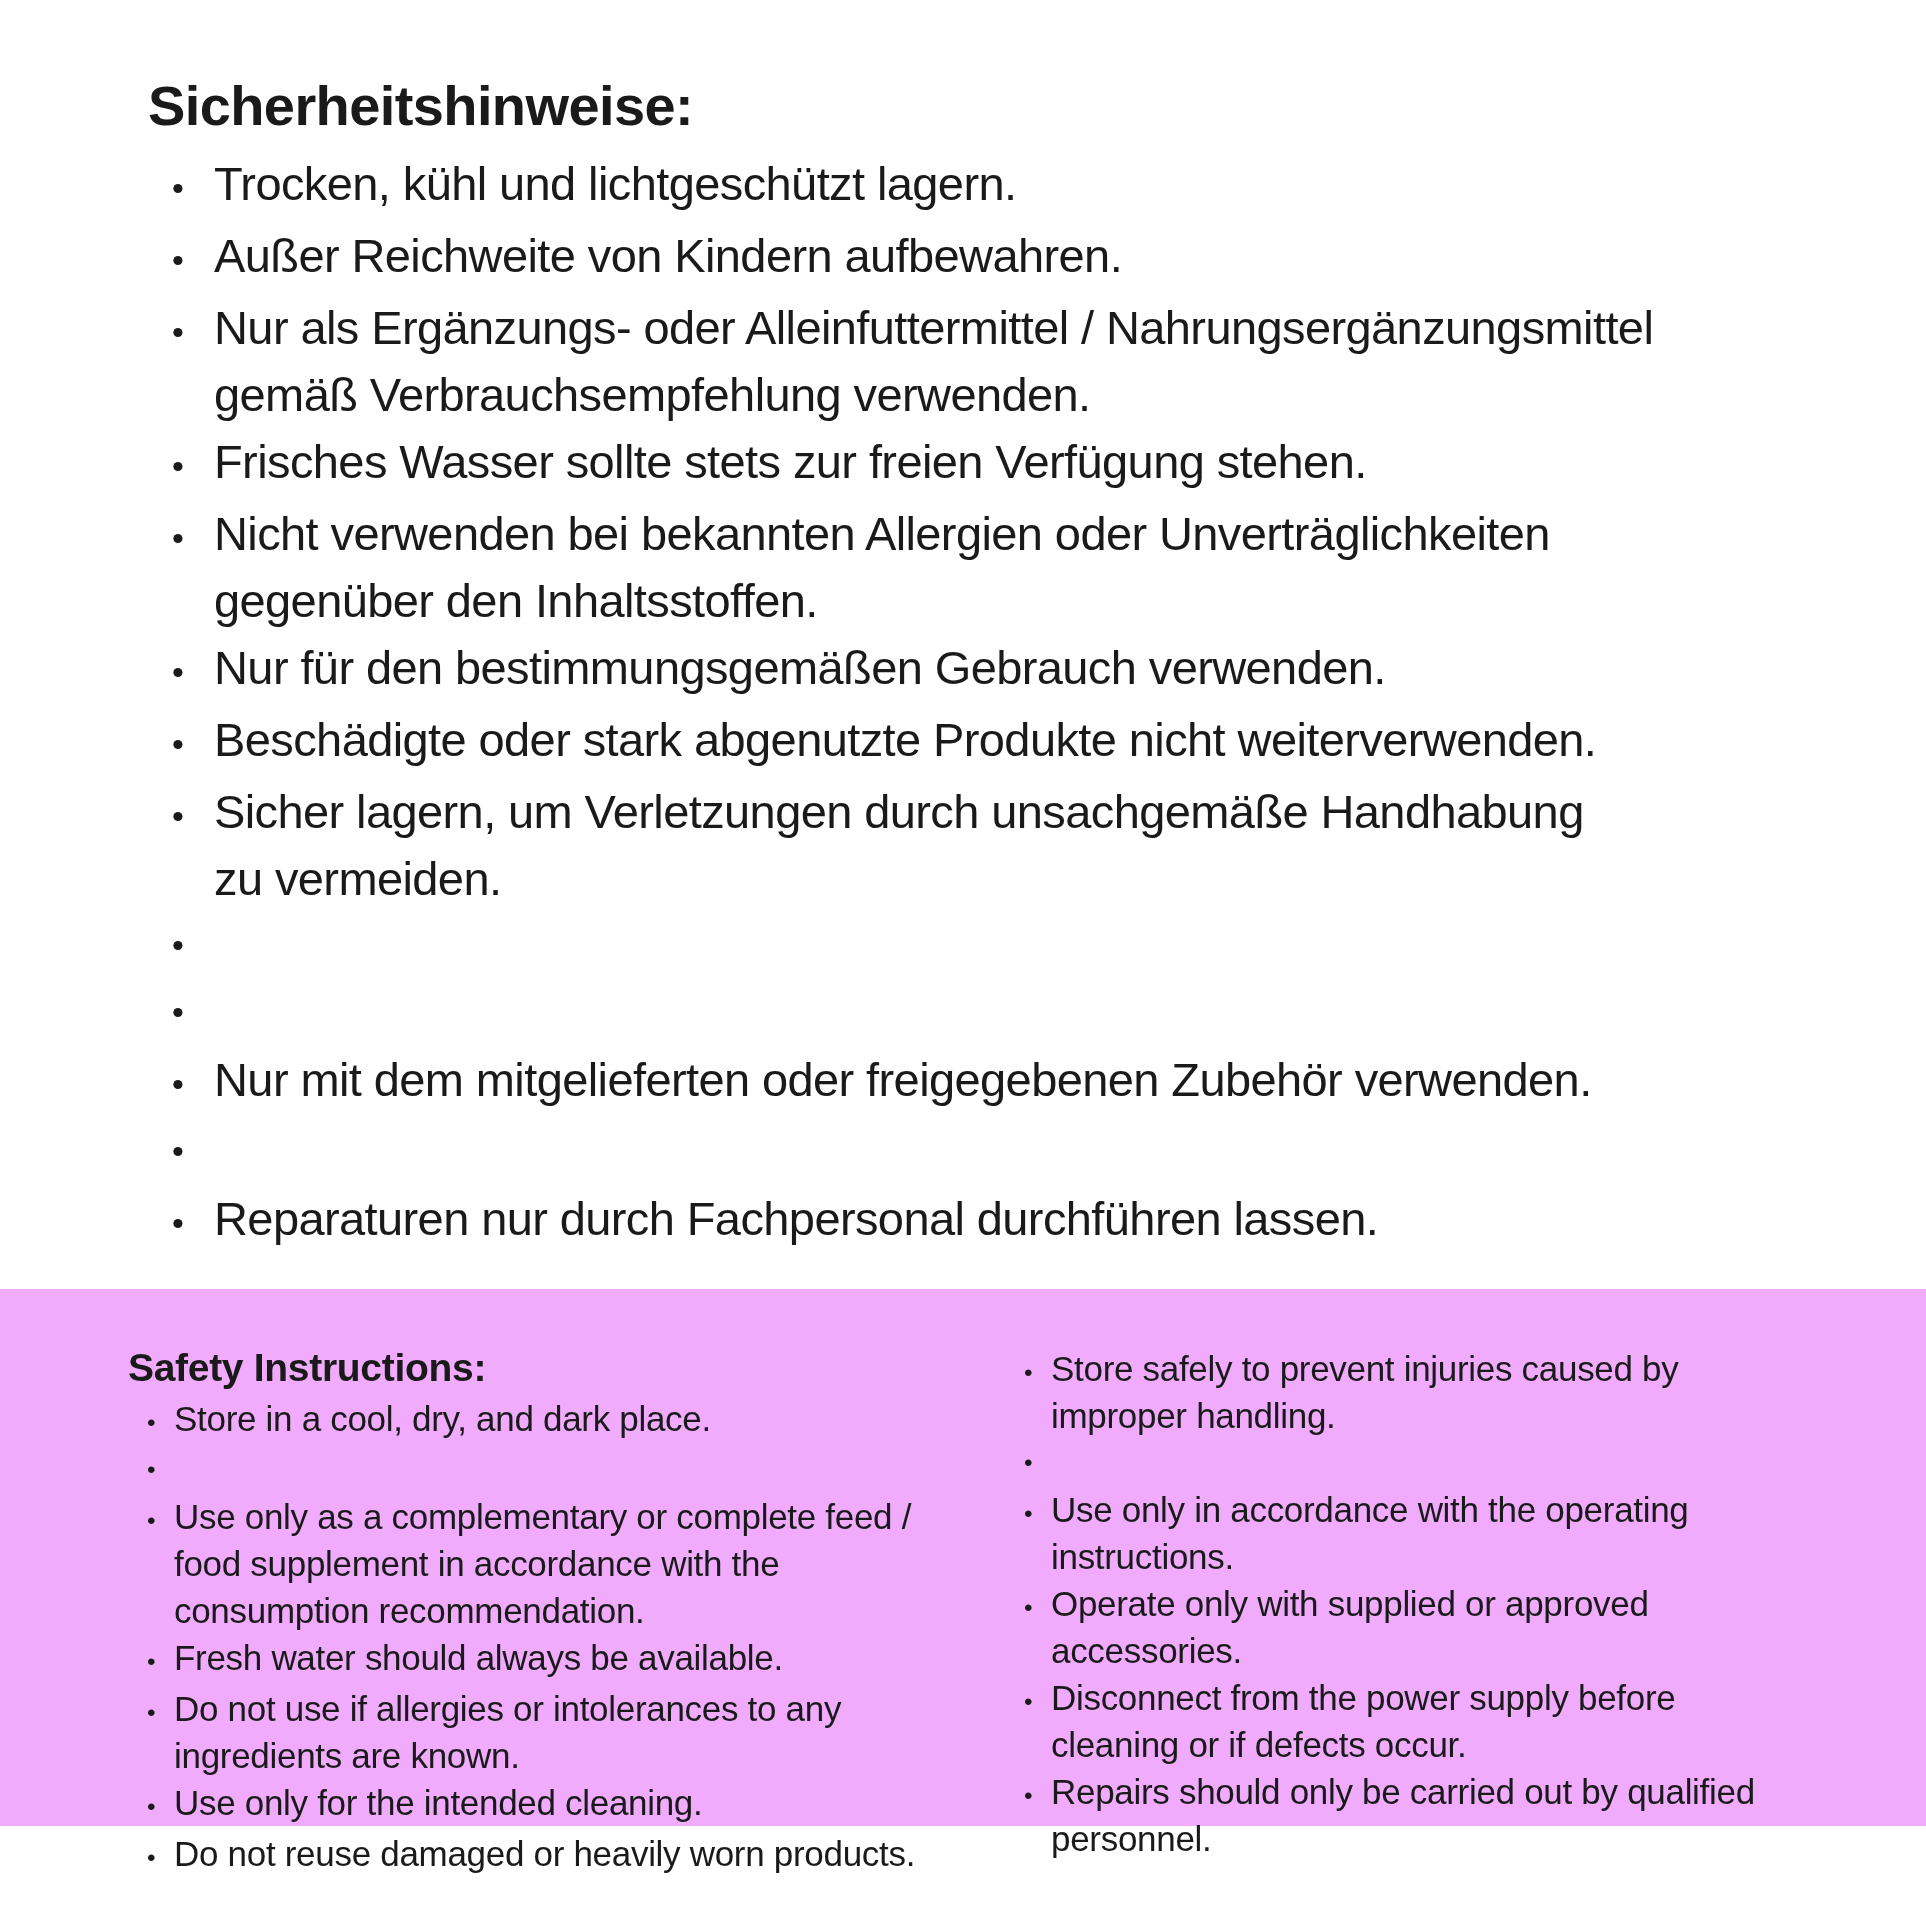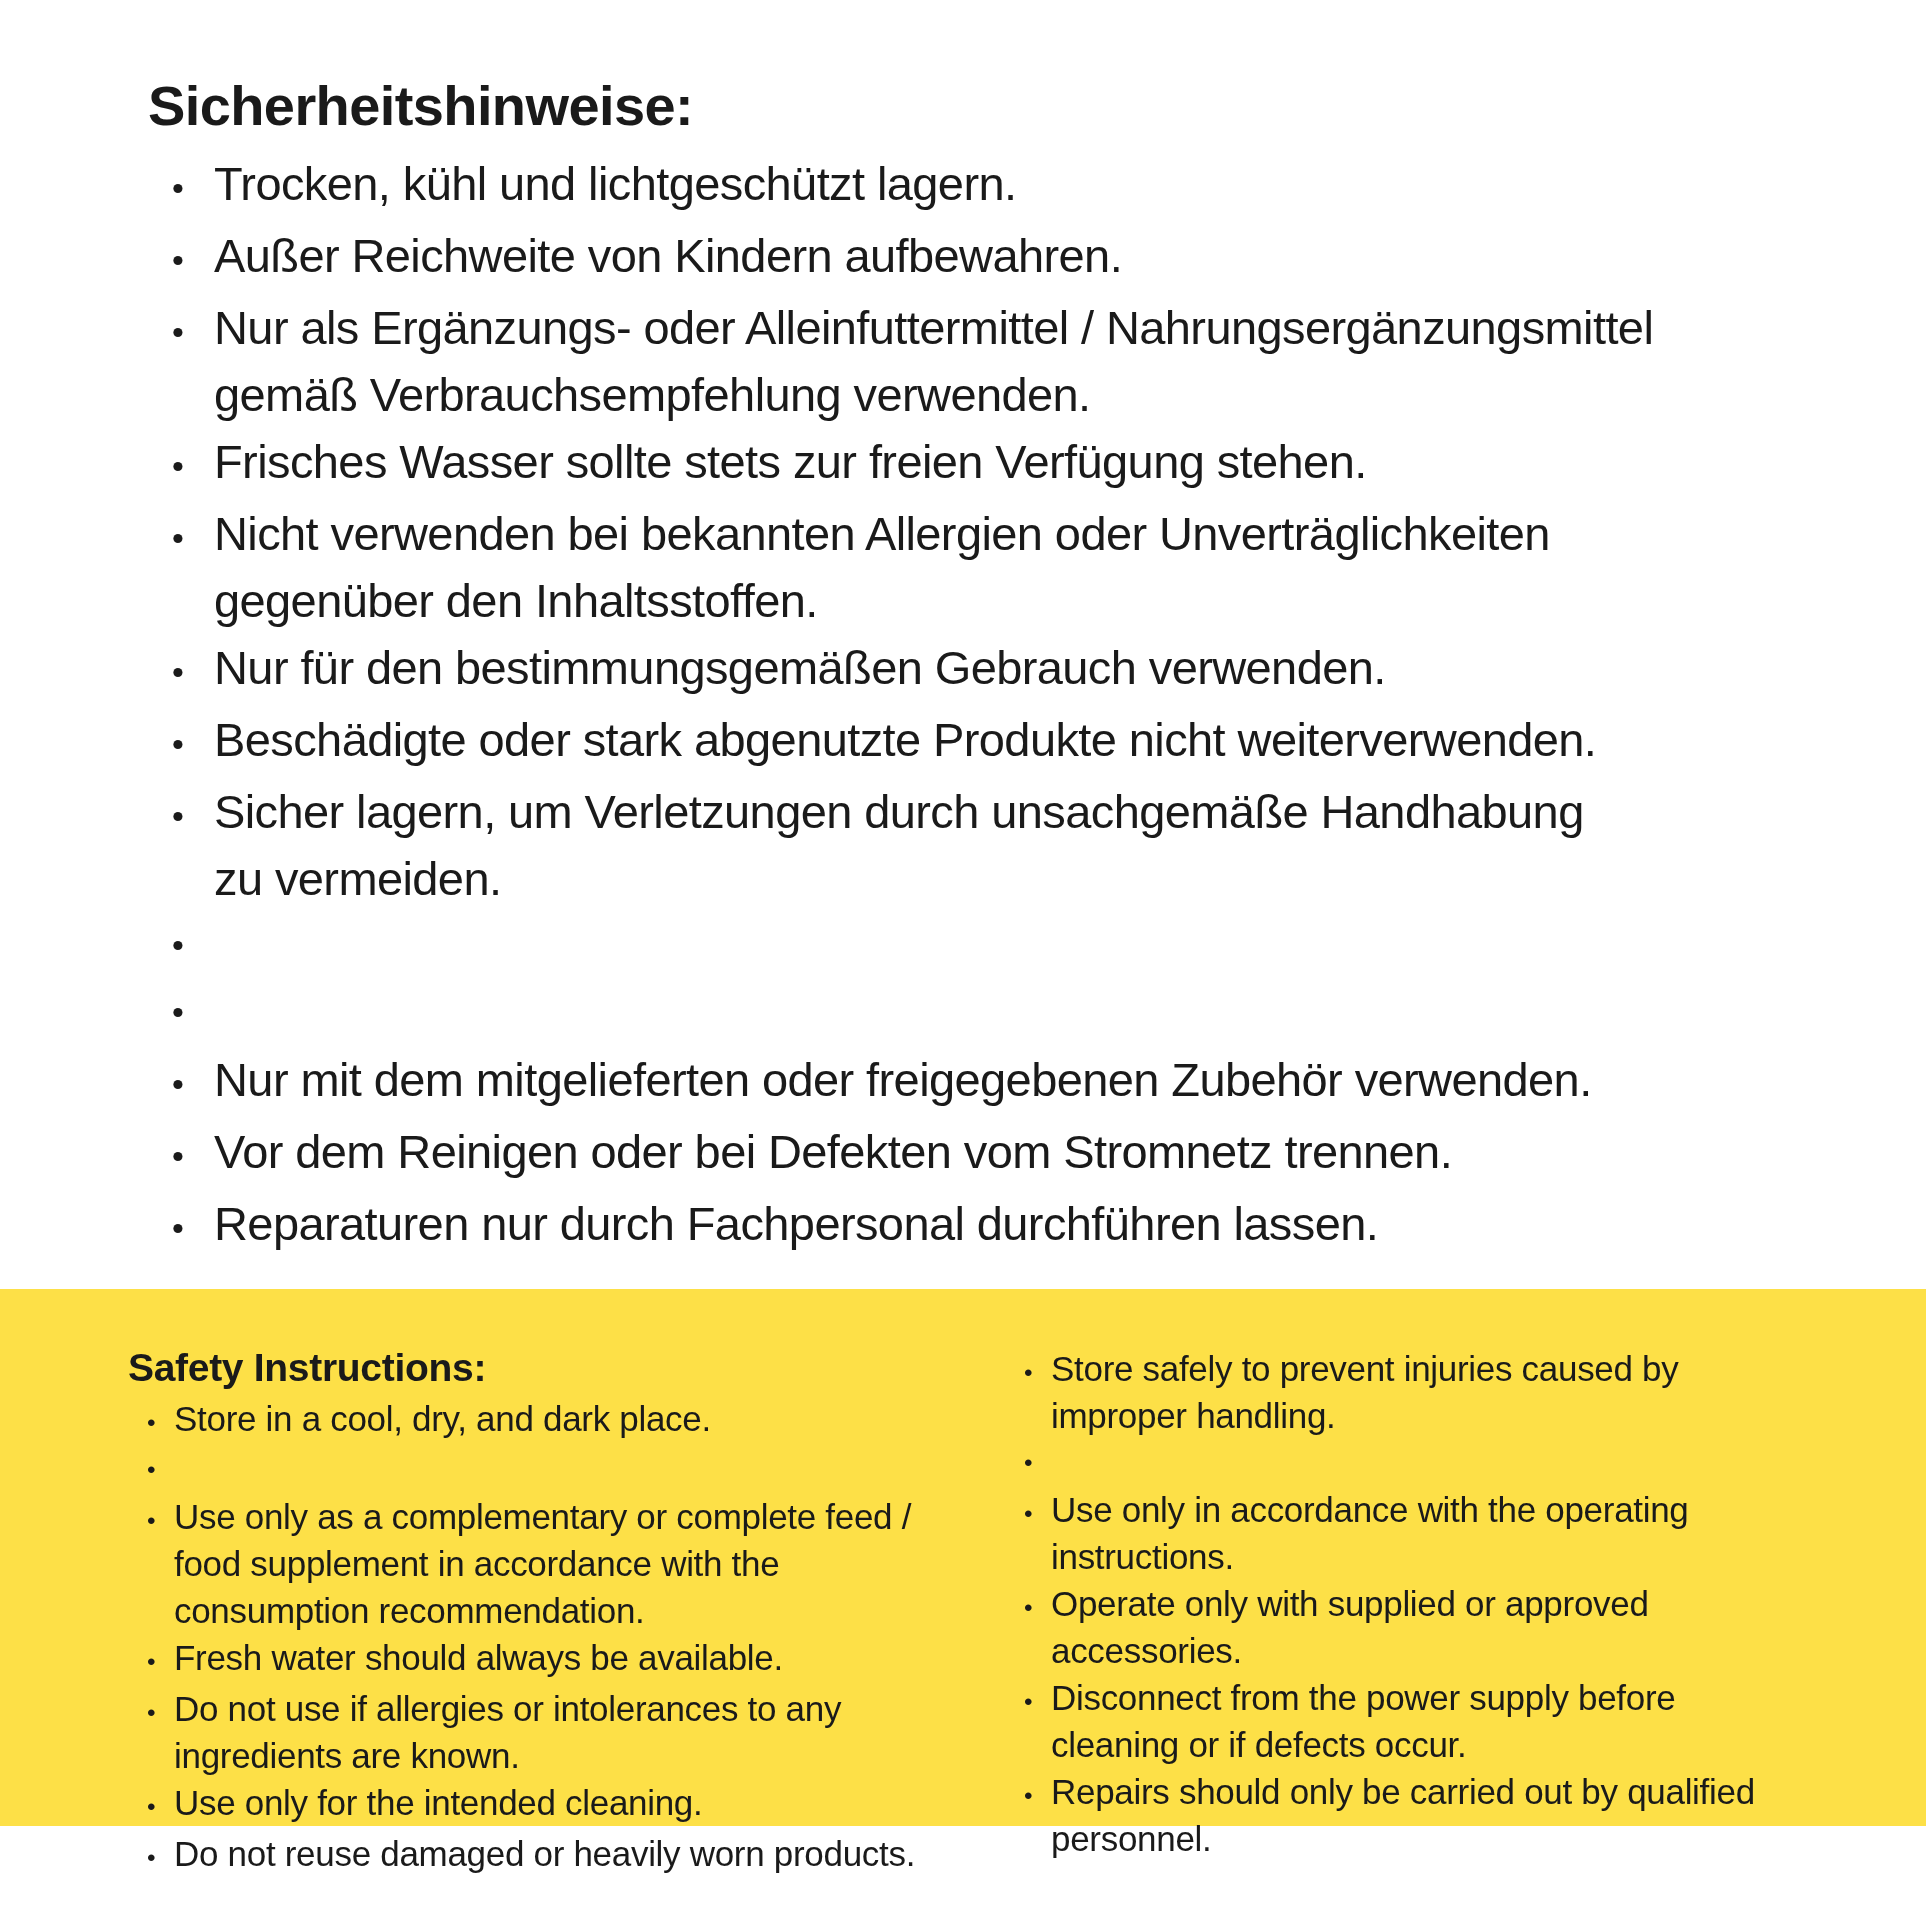--- a/index.html
+++ b/index.html
@@ -24,21 +24,21 @@
   .txt{white-space:pre-line;flex:1 1 auto;}
   .de-list{
     margin-top:13px;
     font-size:47px;line-height:67px;letter-spacing:-0.6px;
   }
   .de-list .dot{width:78px;padding-left:36px;font-size:0.72em;}
   
   .en{
     position:absolute;left:0;top:1289px;
     width:1926px;height:537px;
-    background:#fde047;
+    background:#f0abfc;
   }
   .col{position:absolute;}
   .col-l{left:128px;top:56px;width:899px;}
   .col-r{left:1005px;top:56px;width:899px;}
   .col-l h2{
     margin:0 0 3.9px 0;
     font-size:39px;line-height:46px;font-weight:700;
     letter-spacing:-0.3px;
   }
   .en-list{
@@ -107,21 +107,20 @@
           <span class="dot">•</span>
         </li>
 
         <li class="item">
           <span class="dot">•</span>
           <span class="txt">Nur mit dem mitgelieferten oder freigegebenen Zubehör verwenden.</span>
         </li>
 
         <li class="item">
           <span class="dot">•</span>
-          <span class="txt">Vor dem Reinigen oder bei Defekten vom Stromnetz trennen.</span>
         </li>
 
         <li class="item">
           <span class="dot">•</span>
           <span class="txt">Reparaturen nur durch Fachpersonal durchführen lassen.</span>
         </li>
       </ul>
   </section>
 
   <section class="en">

